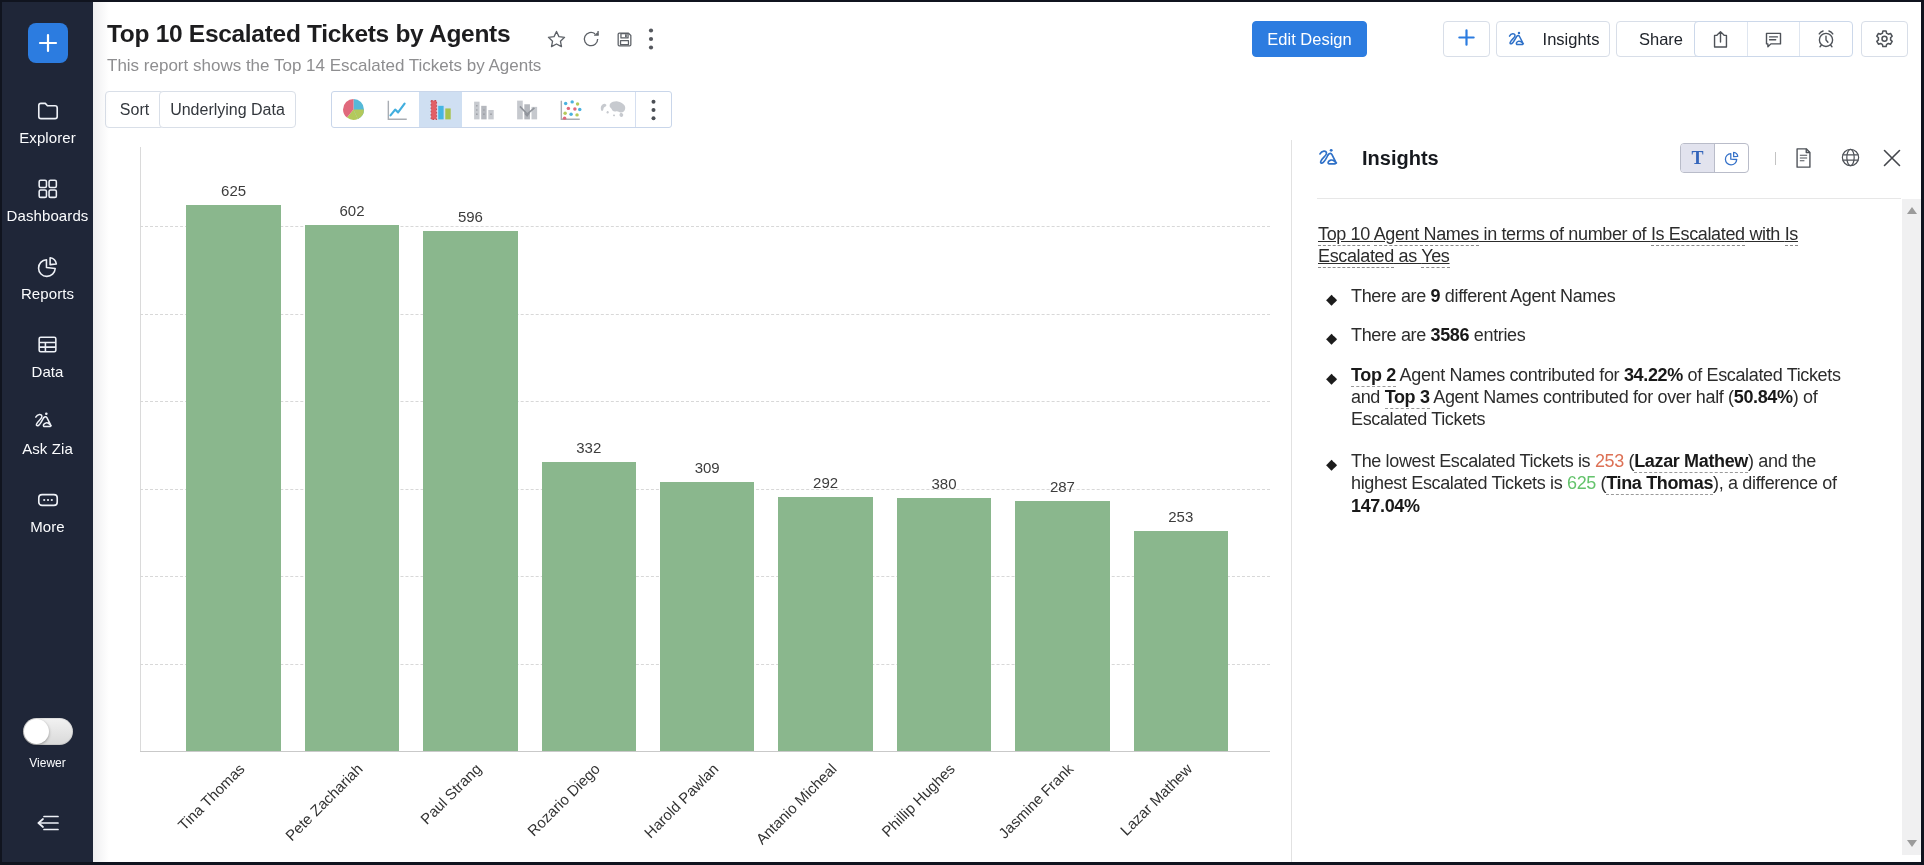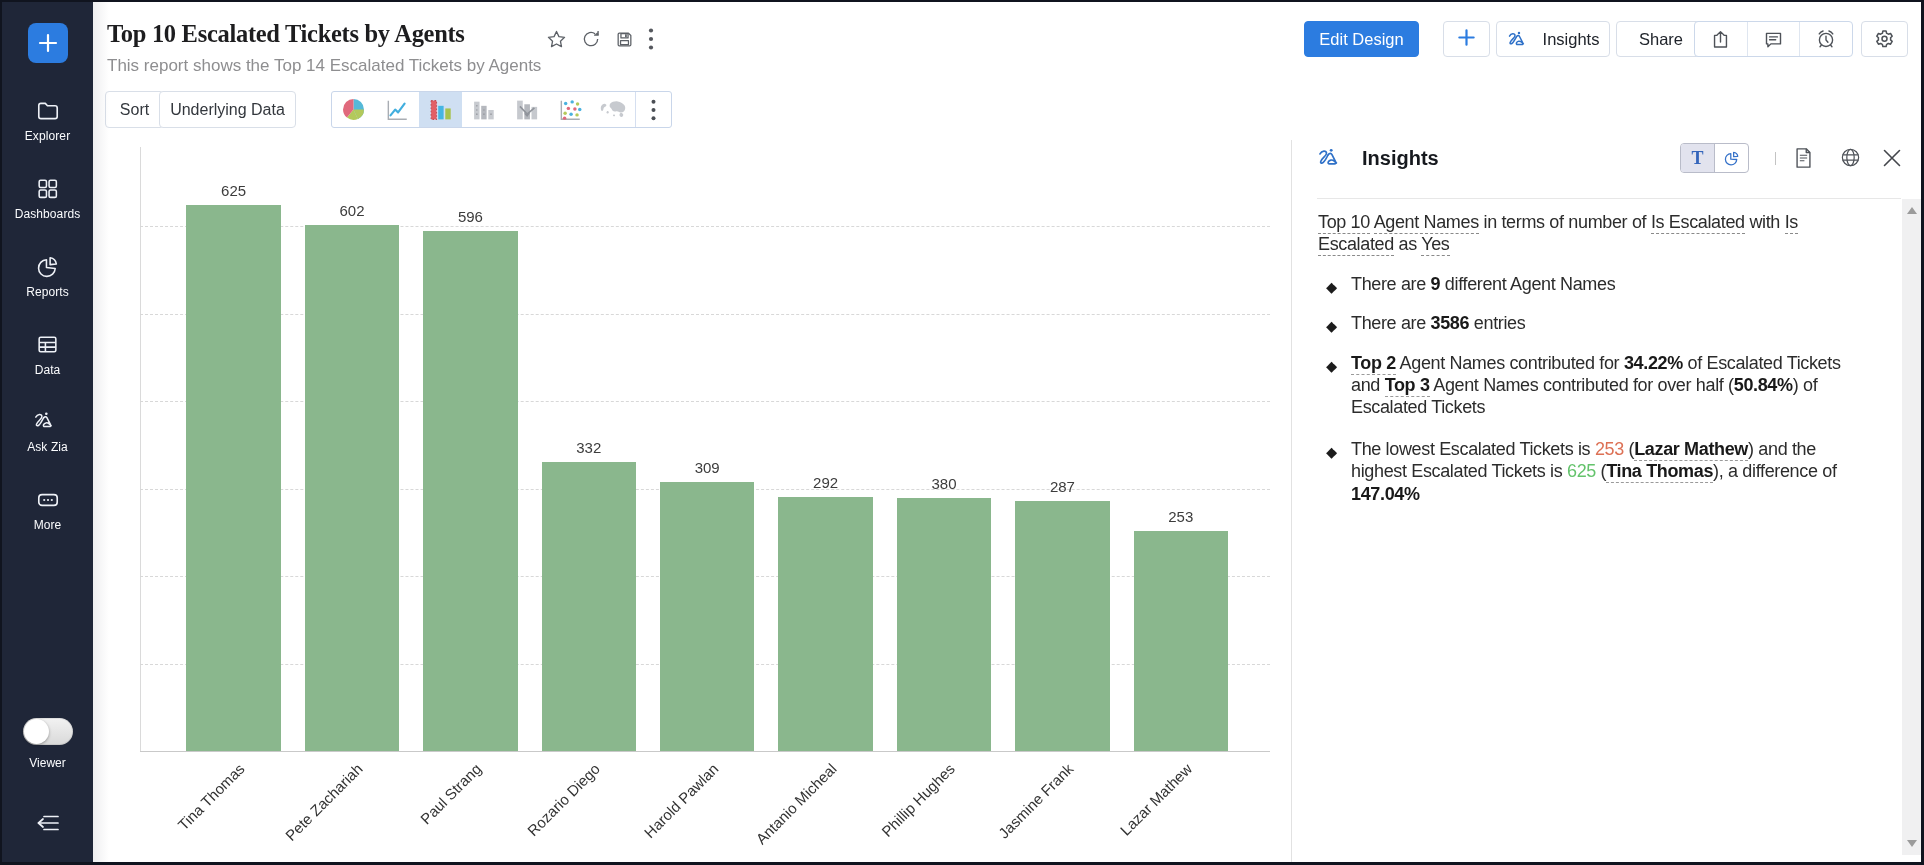--- a/index.html
+++ b/index.html
@@ -14,36 +14,36 @@
   
   .sidebar { position:absolute; left:2px; top:2px; bottom:3px; width:91px;
              background:#1f2638; z-index:5; }
   .plus-btn { position:absolute; left:26px; top:21px; width:40px; height:40px;
               background:#2c7ce0; border-radius:8px; color:#fff; display:flex;
               align-items:center; justify-content:center; cursor:pointer; }
   .plus-btn svg { display:block; }
   .nav-item { position:absolute; left:0; width:91px; height:70px; text-align:center;
               color:#f2f5fa; cursor:pointer; }
   .nav-item .nicon { display:flex; justify-content:center; height:26px; }
-  .nav-item .nlabel { margin-top:5px; font-size:12px; letter-spacing:.1px; color:#fbfcfe; }
+  .nav-item .nlabel { margin-top:5px; font-size:15px; letter-spacing:.1px; color:#fbfcfe; }
   .toggle { position:absolute; left:21px; top:716px; width:50px; height:27px;
             border-radius:14px; background:linear-gradient(#f2f2f2,#d9d9d9);
             box-shadow: inset 0 0 0 1px rgba(0,0,0,.08); cursor:pointer; }
   .knob { position:absolute; left:1px; top:1px; width:25px; height:25px; border-radius:50%;
           background:#fff; box-shadow:0 1px 3px rgba(0,0,0,.35); }
   .viewer-label { position:absolute; left:0; width:91px; top:754px; text-align:center;
                   font-size:12px; color:#fbfcfe; }
   .collapse { position:absolute; left:33px; top:810px; cursor:pointer; }
 
   
   .content-shadow { position:absolute; left:93px; top:2px; bottom:3px; width:16px;
         background:linear-gradient(to right, rgba(90,95,110,0.10), rgba(90,95,110,0)); z-index:4;
         pointer-events:none; }
   .page-title { position:absolute; left:107px; top:20px; font-size:24.5px; font-weight:700;
-                color:#1d1d1f; letter-spacing:-0.3px;font-family:Liberation Serif, serif; }
+                color:#1d1d1f; letter-spacing:-0.3px; }
   .title-icons { position:absolute; left:546px; top:27px; display:flex; align-items:center; gap:14px; }
   .title-icons .ticon { cursor:pointer; display:flex; align-items:center; }
   .page-subtitle { position:absolute; left:107px; top:56px; font-size:17px; color:#8e8e90; }
 
   
   .btn { position:absolute; top:21px; height:36px; border:1px solid #d8dee8; border-radius:4px;
          background:#fff; display:flex; align-items:center; justify-content:center;
          font-size:16.5px; color:#20242b; cursor:pointer; }
   .btn-primary { background:#2c7ce0; border-color:#2c7ce0; color:#fff; font-weight:400; }
   .icon-group { position:absolute; top:21px; left:1694px; width:159px; height:36px;
@@ -87,21 +87,21 @@
   .view-toggle .vcell.sel { background:#e2e3ee; }
   .view-toggle .vcell + .vcell { border-left:1px solid #b9bcc9; }
   .t-glyph { font-family:"Liberation Serif", serif; font-size:18px; font-weight:700; color:#3465bb; }
   .head-sep { position:absolute; left:483px; top:12px; width:1px; height:13px; background:#c3c3c3; }
   .hicon { position:absolute; top:7px; cursor:pointer; }
   .insights-sep { position:absolute; left:1317px; top:198px; width:584px; height:1px; background:#e7e7e7; }
 
   .insights-body { position:absolute; left:1318px; top:198px; width:578px; font-size:18px;
                    line-height:22.4px; color:#2c2c2c; letter-spacing:-0.35px; }
   .insights-body .blk { position:relative; }
-  .insights-body .p1 { margin-top:13px; }
+  .insights-body .p1 { margin-top:25px;text-decoration:underline; }
   .insights-body .ih { margin-top:18px; font-weight:700; color:#1b1b1b; }
   .insights-body .li { margin-top:17px; padding-left:33px; }
   .insights-body .ih + .li { margin-top:16px; }
   .insights-body .li:last-child { margin-top:19px; }
   .insights-body .li .diamond { position:absolute; left:8px; top:3px; font-size:14.5px; color:#1c1c1c; }
   .seg-u { border-bottom:1.6px dashed #8a8a8a; padding-bottom:1px; }
   .seg-b { font-weight:700; color:#191919; }
   .seg-bu { font-weight:700; color:#191919; border-bottom:1.6px dashed #9a9a9a; padding-bottom:1px; }
   .seg-low { color:#dd7155; }
   .seg-high { color:#64c36c; }
@@ -235,21 +235,21 @@
     <svg width="6" height="24" viewBox="0 0 6 24">
         <circle cx="3" cy="3.5" r="2.1" fill="#55585e"></circle>
         <circle cx="3" cy="12" r="2.1" fill="#55585e"></circle>
         <circle cx="3" cy="20.5" r="2.1" fill="#55585e"></circle>
       </svg>
   </span>
 </div>
 
 <div class="page-subtitle">This report shows the Top 14 Escalated Tickets by Agents</div>
 
-<div class="btn btn-primary" style="left:1304px;width:115px">
+<div class="btn btn-primary" style="left:1252px;width:115px">
   <span>Edit Design</span>
 </div>
 <div class="btn" style="left:1443px;width:47px">
   <span>
     <svg width="21" height="21" viewBox="0 0 22 22">
         <path d="M11 3.5v15M3.5 11h15" stroke="#2c7ce0" stroke-width="2.3" stroke-linecap="round"></path>
       </svg>
   </span>
 </div>
 <div class="btn" style="left:1496px;width:114px;gap:9px">

